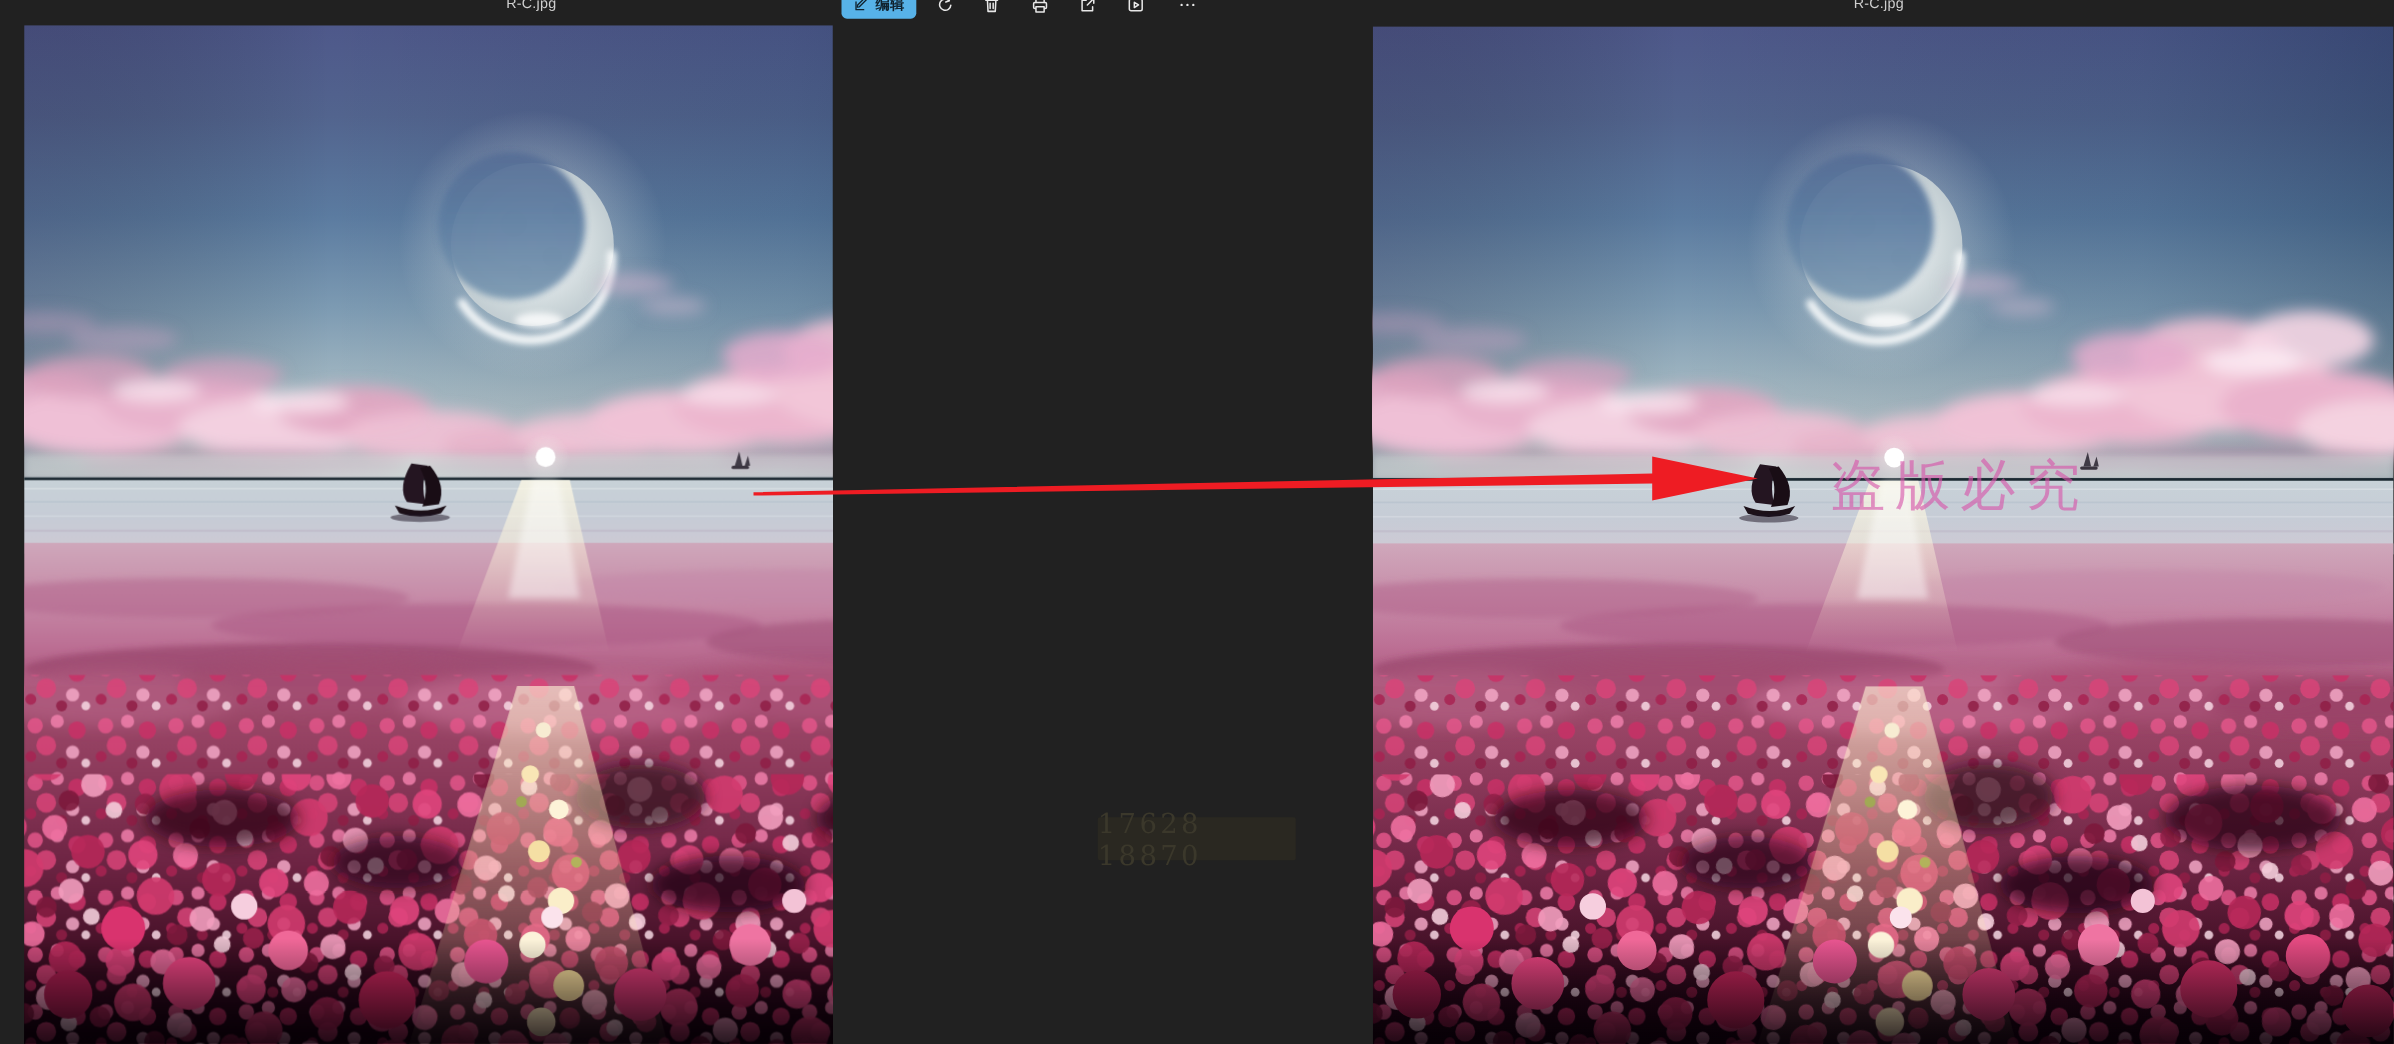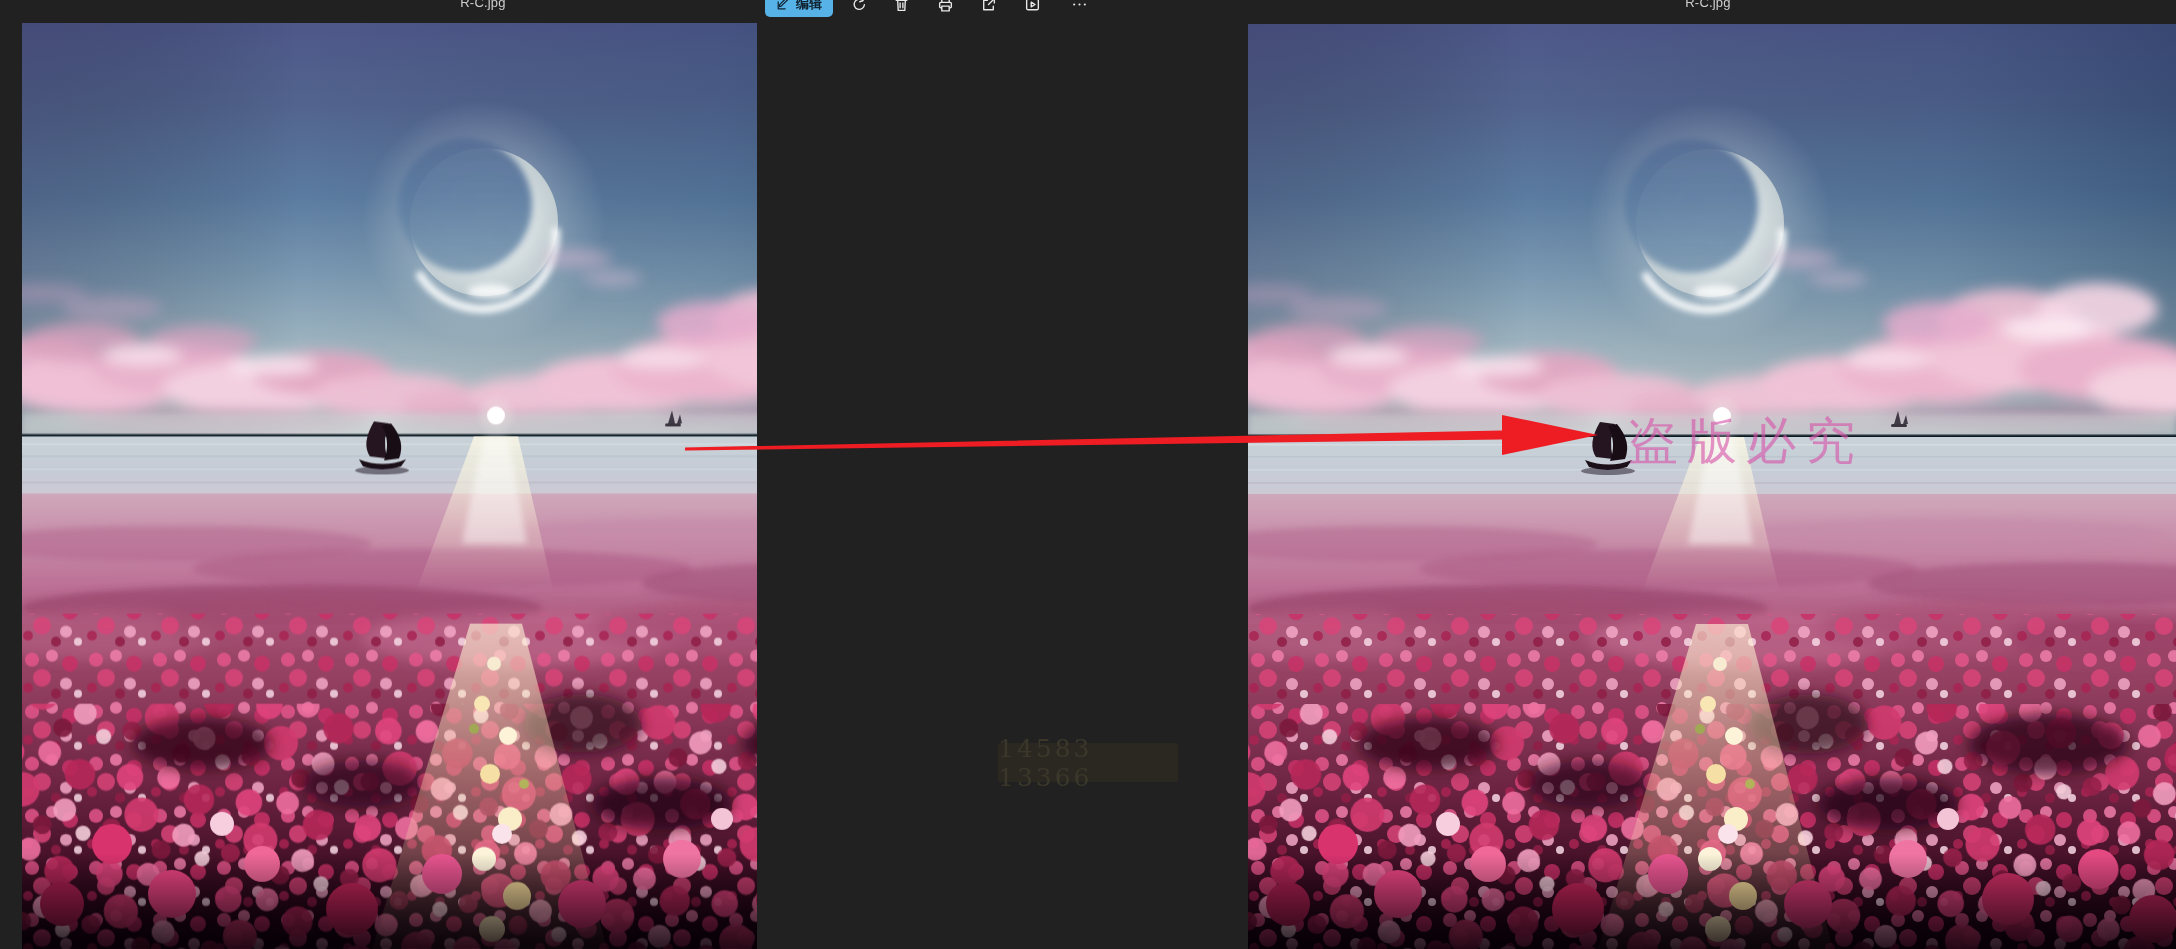--- a/index.html
+++ b/index.html
@@ -38,21 +38,21 @@
     stroke-width:1.4;stroke-linecap:round;stroke-linejoin:round;}
   
   .num-plate{
     position:absolute;left:998px;top:743px;width:180px;height:39px;
     background:#2a2821;border-radius:2px;display:flex;align-items:center;
     justify-content:center;font-family:"DejaVu Serif",serif;
     font-size:25px;letter-spacing:3px;color:#3b382b;
   }
   
   .watermark{
-    position:absolute;left:1628px;top:413px;width:220px;
+    position:absolute;left:1664px;top:413px;width:220px;
     font-family:"DejaVu Serif",serif;font-size:50px;line-height:56px;
     letter-spacing:9px;color:rgba(214,84,170,.62);white-space:nowrap;
     pointer-events:none;
   }
   
   #arrow-overlay{position:absolute;left:0;top:0;pointer-events:none;}
 </style>
 </head>
 <body>
 
@@ -339,19 +339,19 @@
   </div>
   <div id="btn-more" class="tb-btn icon-btn">
     <svg viewBox="0 0 16 16">
       <circle cx="3" cy="8" r="1" fill="#e8e8e8" stroke="none"></circle>
       <circle cx="8" cy="8" r="1" fill="#e8e8e8" stroke="none"></circle>
       <circle cx="13" cy="8" r="1" fill="#e8e8e8" stroke="none"></circle>
     </svg>
   </div>
 </div>
 
-<div class="num-plate">14583 13366</div>
+<div class="num-plate">17628 18870</div>
 
 <div class="watermark">盗版必究</div>
 
 <svg id="arrow-overlay" width="2176" height="949">
   <polygon points="685,447.5 1502,430.5 1502,415 1598,435 1502,455 1502,439.5 685,450.5" fill="#ee1c23"></polygon>
 </svg>
 
 </body></html>

